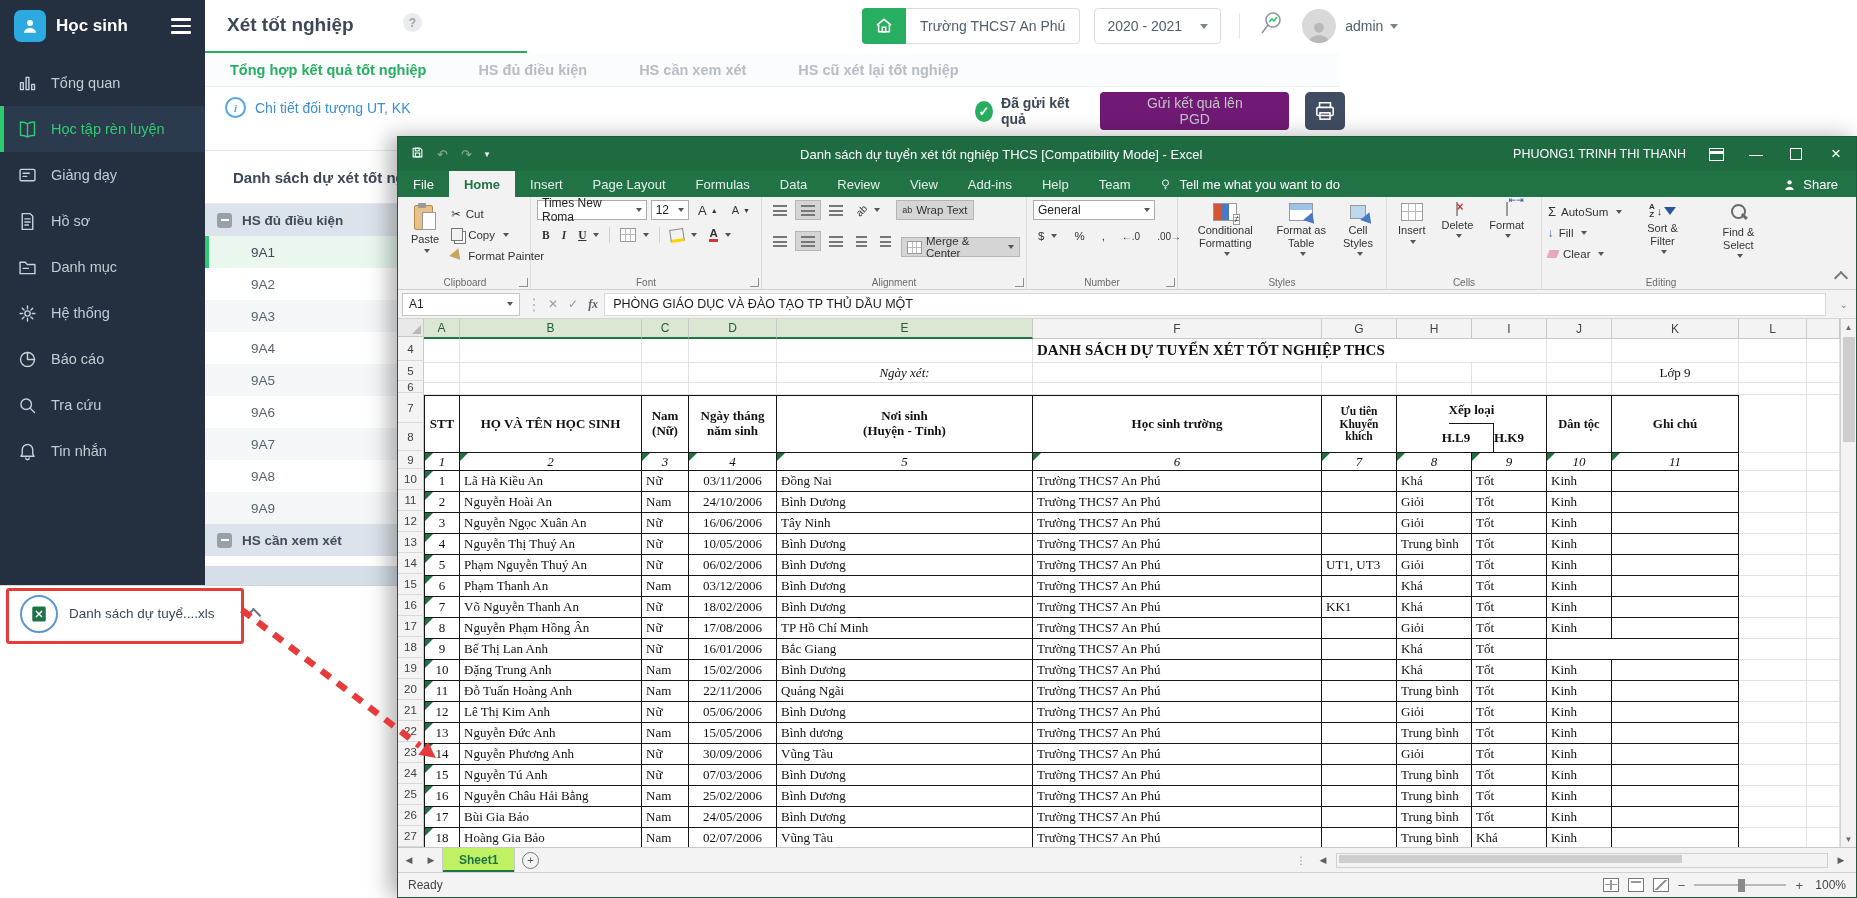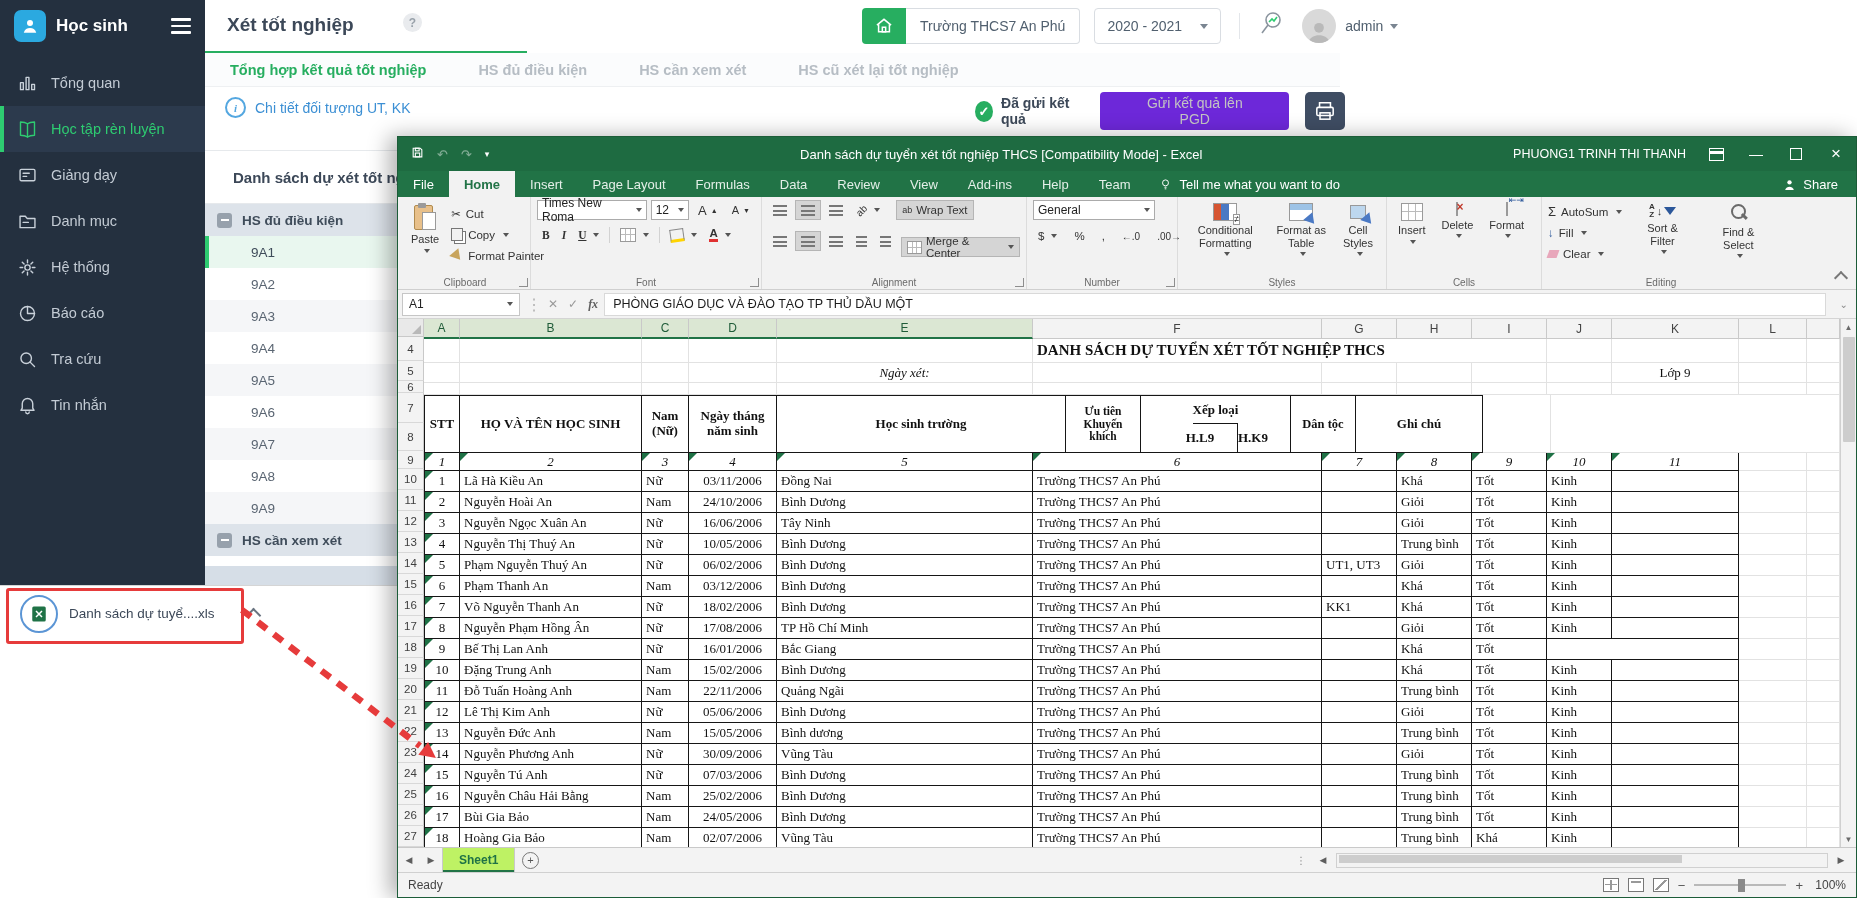--- a/index.html
+++ b/index.html
@@ -38,21 +38,21 @@
      display:flex;align-items:center;gap:52px;padding-left:25px;z-index:1;}
   .app-tab{font-size:14.5px;font-weight:600;color:#b6bdc4;cursor:pointer;white-space:nowrap;}
   .app-tab.active{color:#27ae60;}
   #action-row{position:absolute;left:205px;top:86px;width:1140px;height:50px;z-index:1;}
   #detail-link{position:absolute;left:20px;top:11px;display:flex;align-items:center;gap:9px;font-size:14px;color:#3b8fd4;cursor:pointer;}
   .info-ico{width:17px;height:17px;border-radius:50%;border:2px solid #54a7e0;color:#54a7e0;font-size:11px;font-weight:bold;
      display:flex;align-items:center;justify-content:center;font-family:"Liberation Serif",serif;font-style:italic;}
   #action-right{position:absolute;left:770px;top:6px;display:flex;align-items:center;gap:16px;}
   #sent-status{display:flex;align-items:center;gap:8px;font-size:14px;font-weight:600;color:#3c4858;}
   .check-circle{width:21px;height:21px;border-radius:50%;background:#27ae60;color:#fff;font-size:13px;display:flex;align-items:center;justify-content:center;}
-  #send-btn{height:38px;border:none;border-radius:4px;background:#6d28d9;color:#c3c3c3;font-size:14px;padding:0 38px;font-family:inherit;}
+  #send-btn{height:38px;border:none;border-radius:4px;background:#701a75;color:#c3c3c3;font-size:14px;padding:0 38px;font-family:inherit;}
   #print-btn{width:46px;height:38px;border:none;border-radius:5px;background:#3f4d63;display:flex;align-items:center;justify-content:center;cursor:pointer;}
   
   #panel{position:absolute;left:205px;top:136px;width:192px;height:449px;background:#fff;z-index:1;overflow:hidden;}
   #panel-title{margin-top:14px;height:52px;border-top:1px solid #e6e9ec;border-bottom:1px solid #e6e9ec;display:flex;align-items:center;
      padding-left:28px;font-weight:bold;font-size:15px;color:#3c4858;white-space:nowrap;}
   .grp-head{height:32px;background:#dde3ea;display:flex;align-items:center;gap:10px;padding-left:12px;
      font-weight:bold;font-size:13.5px;color:#3f4c5a;cursor:pointer;}
   .minus-box{width:15px;height:15px;border-radius:3px;background:#97a1ac;position:relative;flex:0 0 auto;}
   .minus-box::after{content:"";position:absolute;left:3.5px;top:6.5px;width:8px;height:2px;background:#fff;}
   .cls-item{height:32px;display:flex;align-items:center;padding-left:46px;font-size:13.5px;color:#5a6572;cursor:pointer;background:#fff;}
@@ -221,20 +221,29 @@
             <svg width="21" height="21" viewBox="0 0 24 24" fill="none" stroke-width="1.6" stroke-linecap="round" stroke-linejoin="round">
               <rect x="3.5" y="5" width="17" height="13" rx="1.5"></rect>
               <path d="M7 9.5h7M7 13h4"></path>
             </svg>
           </span>
           <span>Giảng dạy</span>
         </div>
         <div class="sb-item">
           <span class="sb-ico">
             <svg width="21" height="21" viewBox="0 0 24 24" fill="none" stroke-width="1.6" stroke-linecap="round" stroke-linejoin="round">
+              <path d="M6 3h9l3 3v15H6z"></path>
+              <path d="M9 9h6M9 12.5h6M9 16h4"></path>
+            </svg>
+          </span>
+          <span>Hồ sơ</span>
+        </div>
+        <div class="sb-item">
+          <span class="sb-ico">
+            <svg width="21" height="21" viewBox="0 0 24 24" fill="none" stroke-width="1.6" stroke-linecap="round" stroke-linejoin="round">
               <path d="M3.5 6h6l2 2.5h9V19h-17z"></path>
               <path d="M7 13h6"></path>
             </svg>
           </span>
           <span>Danh mục</span>
         </div>
         <div class="sb-item">
           <span class="sb-ico">
             <svg width="21" height="21" viewBox="0 0 24 24" fill="none" stroke-width="1.6" stroke-linecap="round" stroke-linejoin="round">
               <circle cx="12" cy="12" r="3"></circle>
@@ -773,20 +782,22 @@
               <div class="cell " style="width: 68px; flex: 0 0 auto;"></div>
               <div class="cell" style="flex: 1 1 0%;"></div>
             </div>
             <div class="sh-row" style="height: 58px;">
               <div class="cell hdr tb tbt tb0" style="width: 36px; flex: 0 0 auto;">STT</div>
               <div class="cell hdr tb tbt" style="width: 182px; flex: 0 0 auto;">HỌ VÀ TÊN HỌC SINH</div>
               <div class="cell hdr tb tbt" style="width: 47px; flex: 0 0 auto;">Nam
 (Nữ)</div>
               <div class="cell hdr tb tbt" style="width: 88px; flex: 0 0 auto;">Ngày tháng
 năm sinh</div>
+              <div class="cell hdr tb tbt" style="width: 256px; flex: 0 0 auto;">Nơi sinh
+(Huyện - Tỉnh)</div>
               <div class="cell hdr tb tbt" style="width: 289px; flex: 0 0 auto;">Học sinh trường</div>
               <div class="cell hdr tb tbt" style="width: 75px; flex: 0 0 auto; font-size: 11.5px;">Ưu tiên
 Khuyến
 khích</div>
               <div class="cell tb tbt xl-composite" style="width: 150px; flex: 0 0 auto; padding: 0px;">
                 <div class="top">Xếp loại</div>
                 <div class="bot">
                   <div style="width: 75px; border-right: 1px solid rgb(22, 22, 22);">H.L9</div>
                   <div style="flex: 1 1 0%;">H.K9</div>
                 </div>

